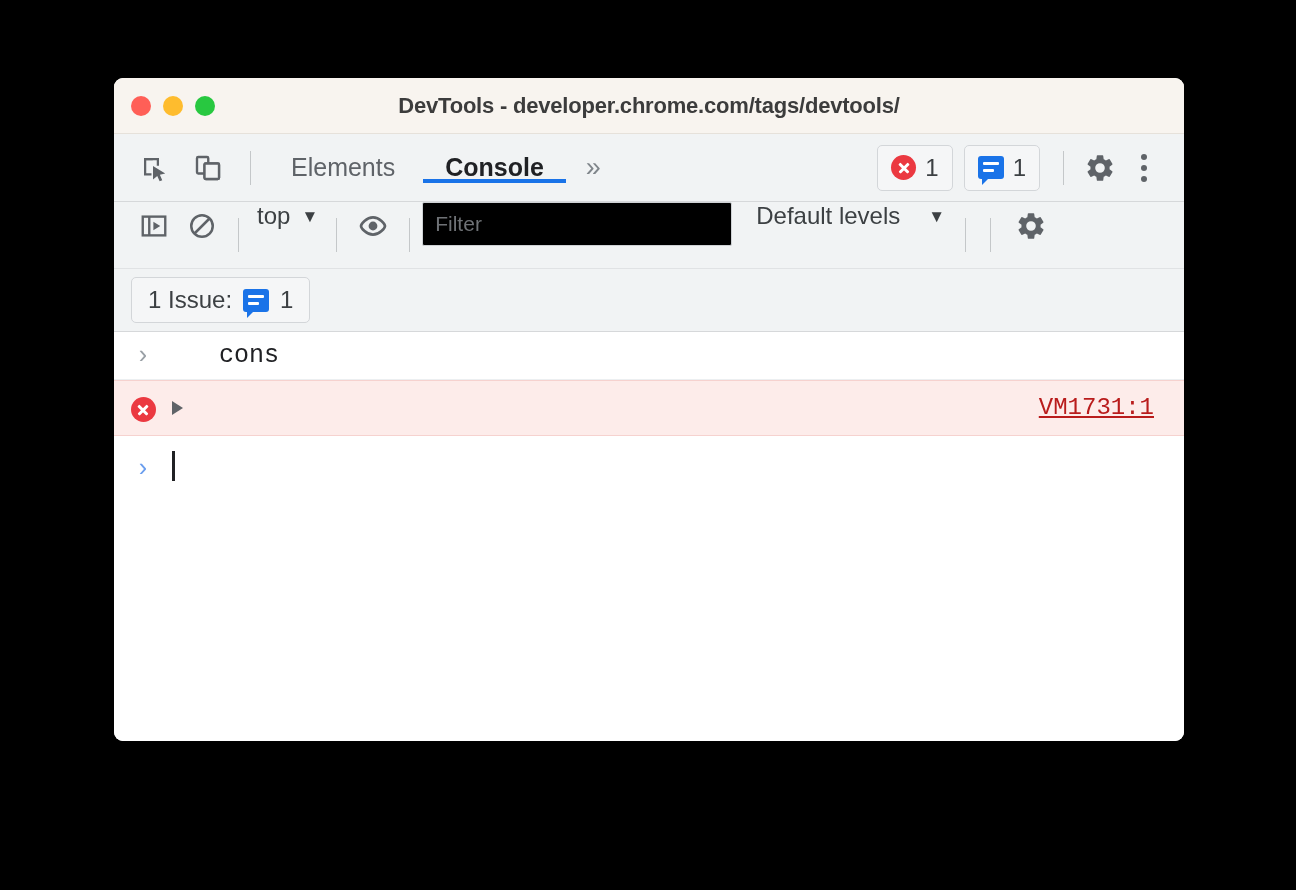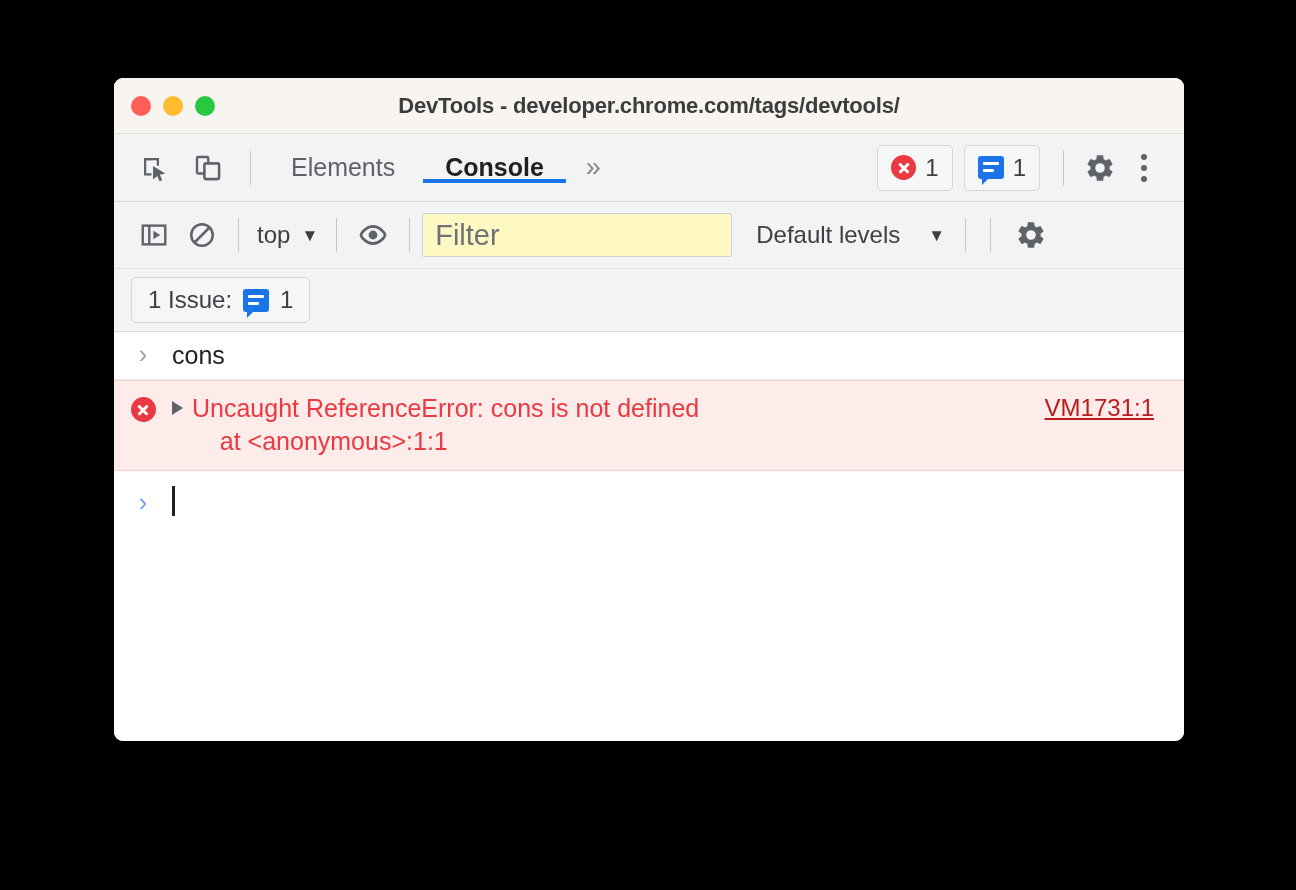--- a/index.html
+++ b/index.html
@@ -201,43 +201,43 @@
     width: 6px; height: 6px; border-radius: 50%; background: #5f6368;
     display: block;
   }
 
   
   #console-toolbar {
     height: 66px;
     background: #f1f3f4;
     border-bottom: 1px solid #e0e2e4;
     display: flex;
-    align-items: center;
+    align-items: flex-start;
     padding-left: 16px;
   }
   .ctx-select {
     display: flex;
     align-items: center;
     gap: 11px;
     font-size: 24px;
     color: #3c4043;
     padding: 0 6px;
   }
   .caret {
     font-size: 17px;
     color: #3c4043;
     line-height: 1;
   }
   #filter-input {
     width: 310px;
     height: 44px;
-    background: #fef9c3;
+    background: #000000;
     border: 1px solid #cfd2d5;
     border-radius: 2px;
-    font-size: 29px;
+    font-size: 21px;
     color: #5f6368;
     padding: 0 12px;
     font-family: "Liberation Sans", sans-serif;
     outline: none;
     box-sizing: border-box;
   }
   #filter-input::placeholder { color: #6f7276; }
   .levels-select {
     display: flex;
     align-items: center;
@@ -269,21 +269,22 @@
   #issue-pill .itext { font-size: 24px; color: #3c4043; }
   #issue-pill .icount { font-size: 24px; color: #3c4043; }
 
   
   #console-body {
     background: #ffffff;
     height: 413px;
     overflow: hidden;
   }
   .mono {
-    font-family: Liberation Sans, sans-serif;
+    font-family: Liberation Mono, monospace;
+    margin-left: 47px;
   }
   .console-row {
     display: flex;
     align-items: flex-start;
     border-bottom: 1px solid #eceff1;
     padding: 8px 0;
     min-height: 30px;
   }
   .gutter {
     width: 58px;
@@ -499,24 +500,20 @@
         <span class="prompt-chevron">›</span>
       </div>
       <div class="row-text mono">cons</div>
     </div>
 
     <div class="error-row">
       <div class="error-gutter">
         <span class="err-circle"></span>
       </div>
       <span class="err-triangle"></span>
-      <div>
-        <div class="error-text mono">Uncaught ReferenceError: cons is not defined</div>
-        <div class="error-text mono">    at &lt;anonymous&gt;:1:1</div>
-      </div>
       <a class="error-source mono" href="#">VM1731:1</a>
     </div>
 
     <div class="input-row">
       <div class="gutter">
         <span class="prompt-chevron blue">›</span>
       </div>
       <span class="caret-bar"></span>
     </div>
 

